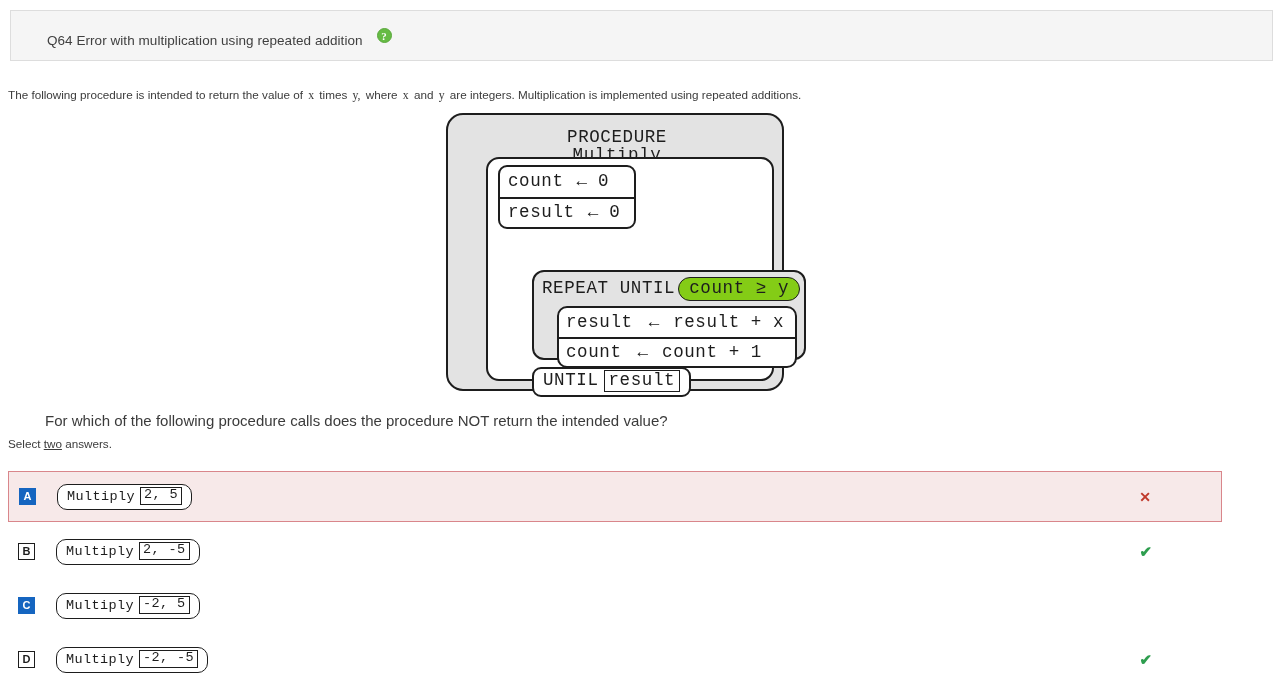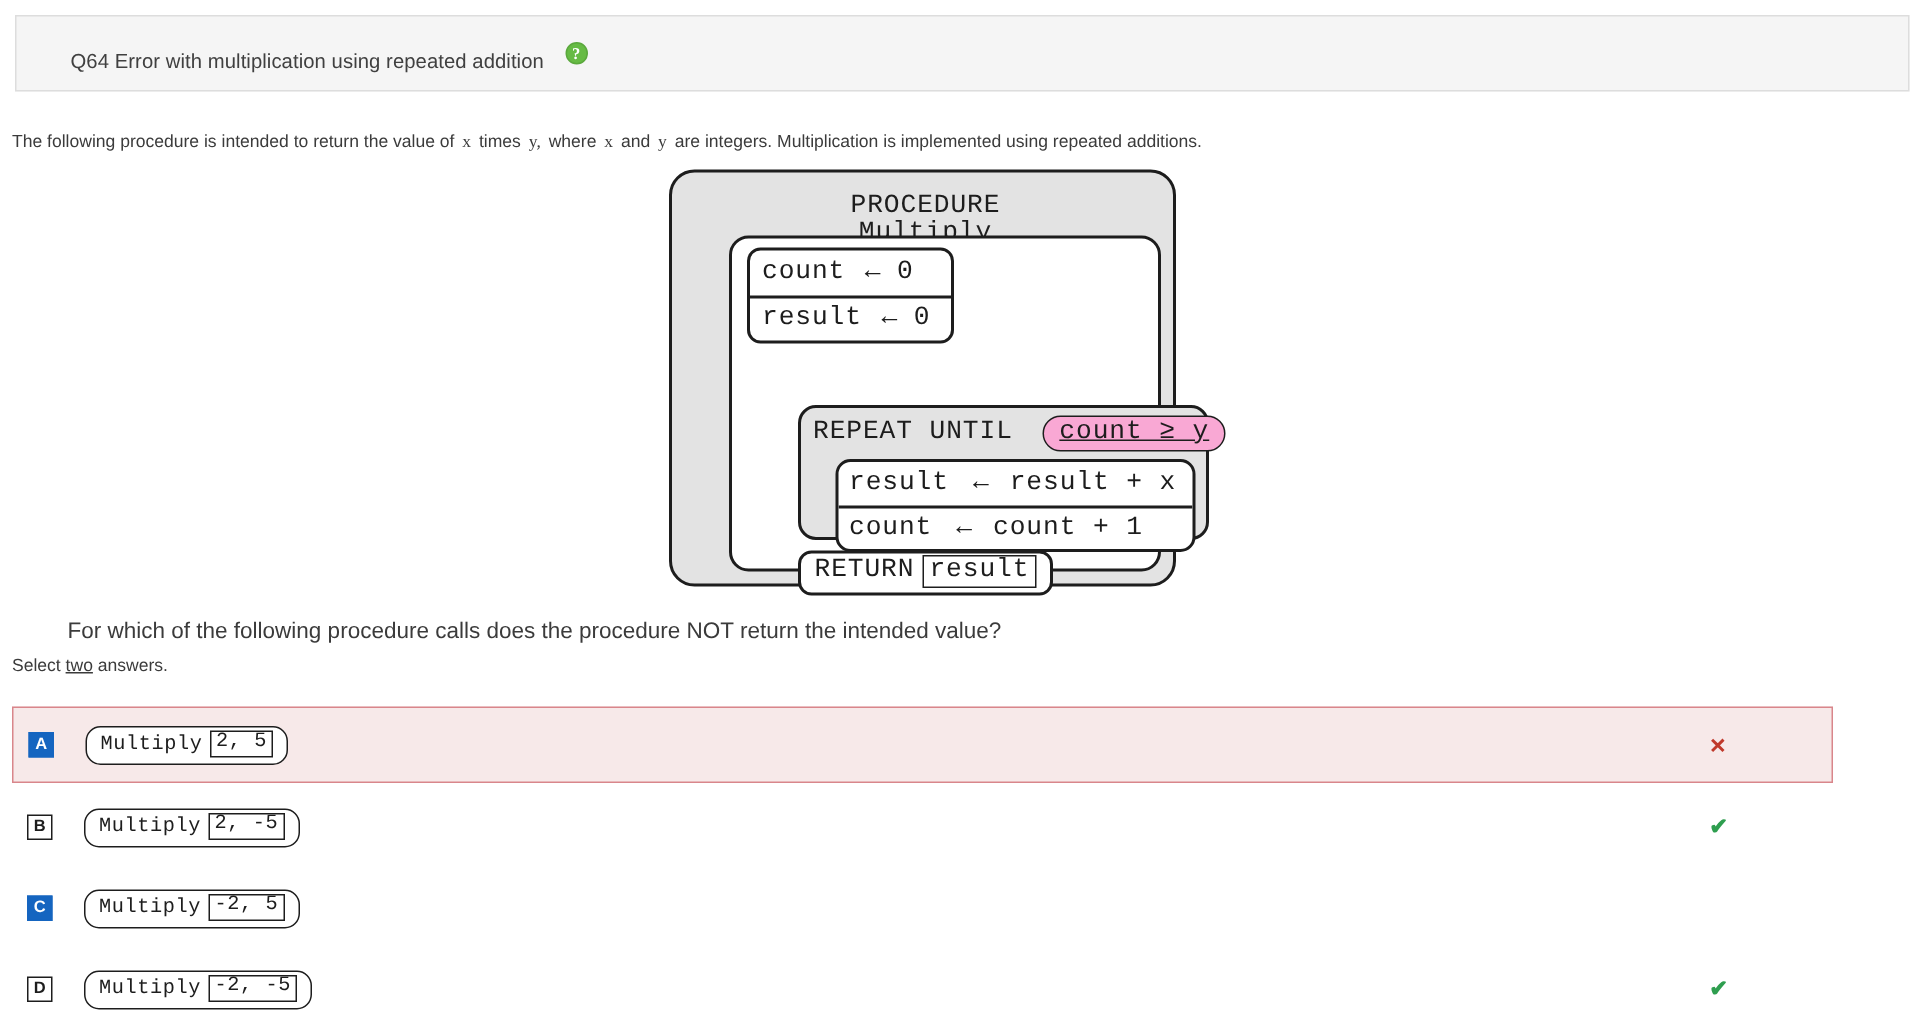--- a/index.html
+++ b/index.html
@@ -146,25 +146,24 @@
   }
   .repeat-head {
     display: flex;
     align-items: center;
     height: 24px;
     padding-left: 3px;
   }
   .cond-pill {
     border: 1.6px solid #1d1d1d;
     border-radius: 13px;
-    background: #f9a8d4;
+    background: #84cc16;
     padding: 2px 10px 3px 10px;
-    margin-left: 20px;
-    line-height: 1;
-    text-decoration: underline;
+    margin-left: 3px;
+    line-height: 1;
   }
   .repeat-body {
     margin: 5px 0 0 18px;
     width: 240px;
     background: #ffffff;
     border: 2px solid #1d1d1d;
     border-radius: 10px;
     overflow: hidden;
   }
   .repeat-body .stmt { height: 29px; padding: 3px 7px; }
@@ -315,21 +314,21 @@
           </div>
           <div class="stmt code-line">
             <span>count</span>
             <span class="arrow" style="margin:0 6px">←</span>
             <span>count + 1</span>
           </div>
         </div>
       </div>
 
       <div class="return-box code-line">
-        <span>RETURN</span>
+        <span>UNTIL</span>
         <span class="return-inner">result</span>
       </div>
 
     </div>
   </div>
 </div>
 
 <div class="question">For which of the following procedure calls does the procedure NOT return the intended value?</div>
 <div class="selecttwo">
   <span>Select </span><u>two</u><span> answers.</span>

